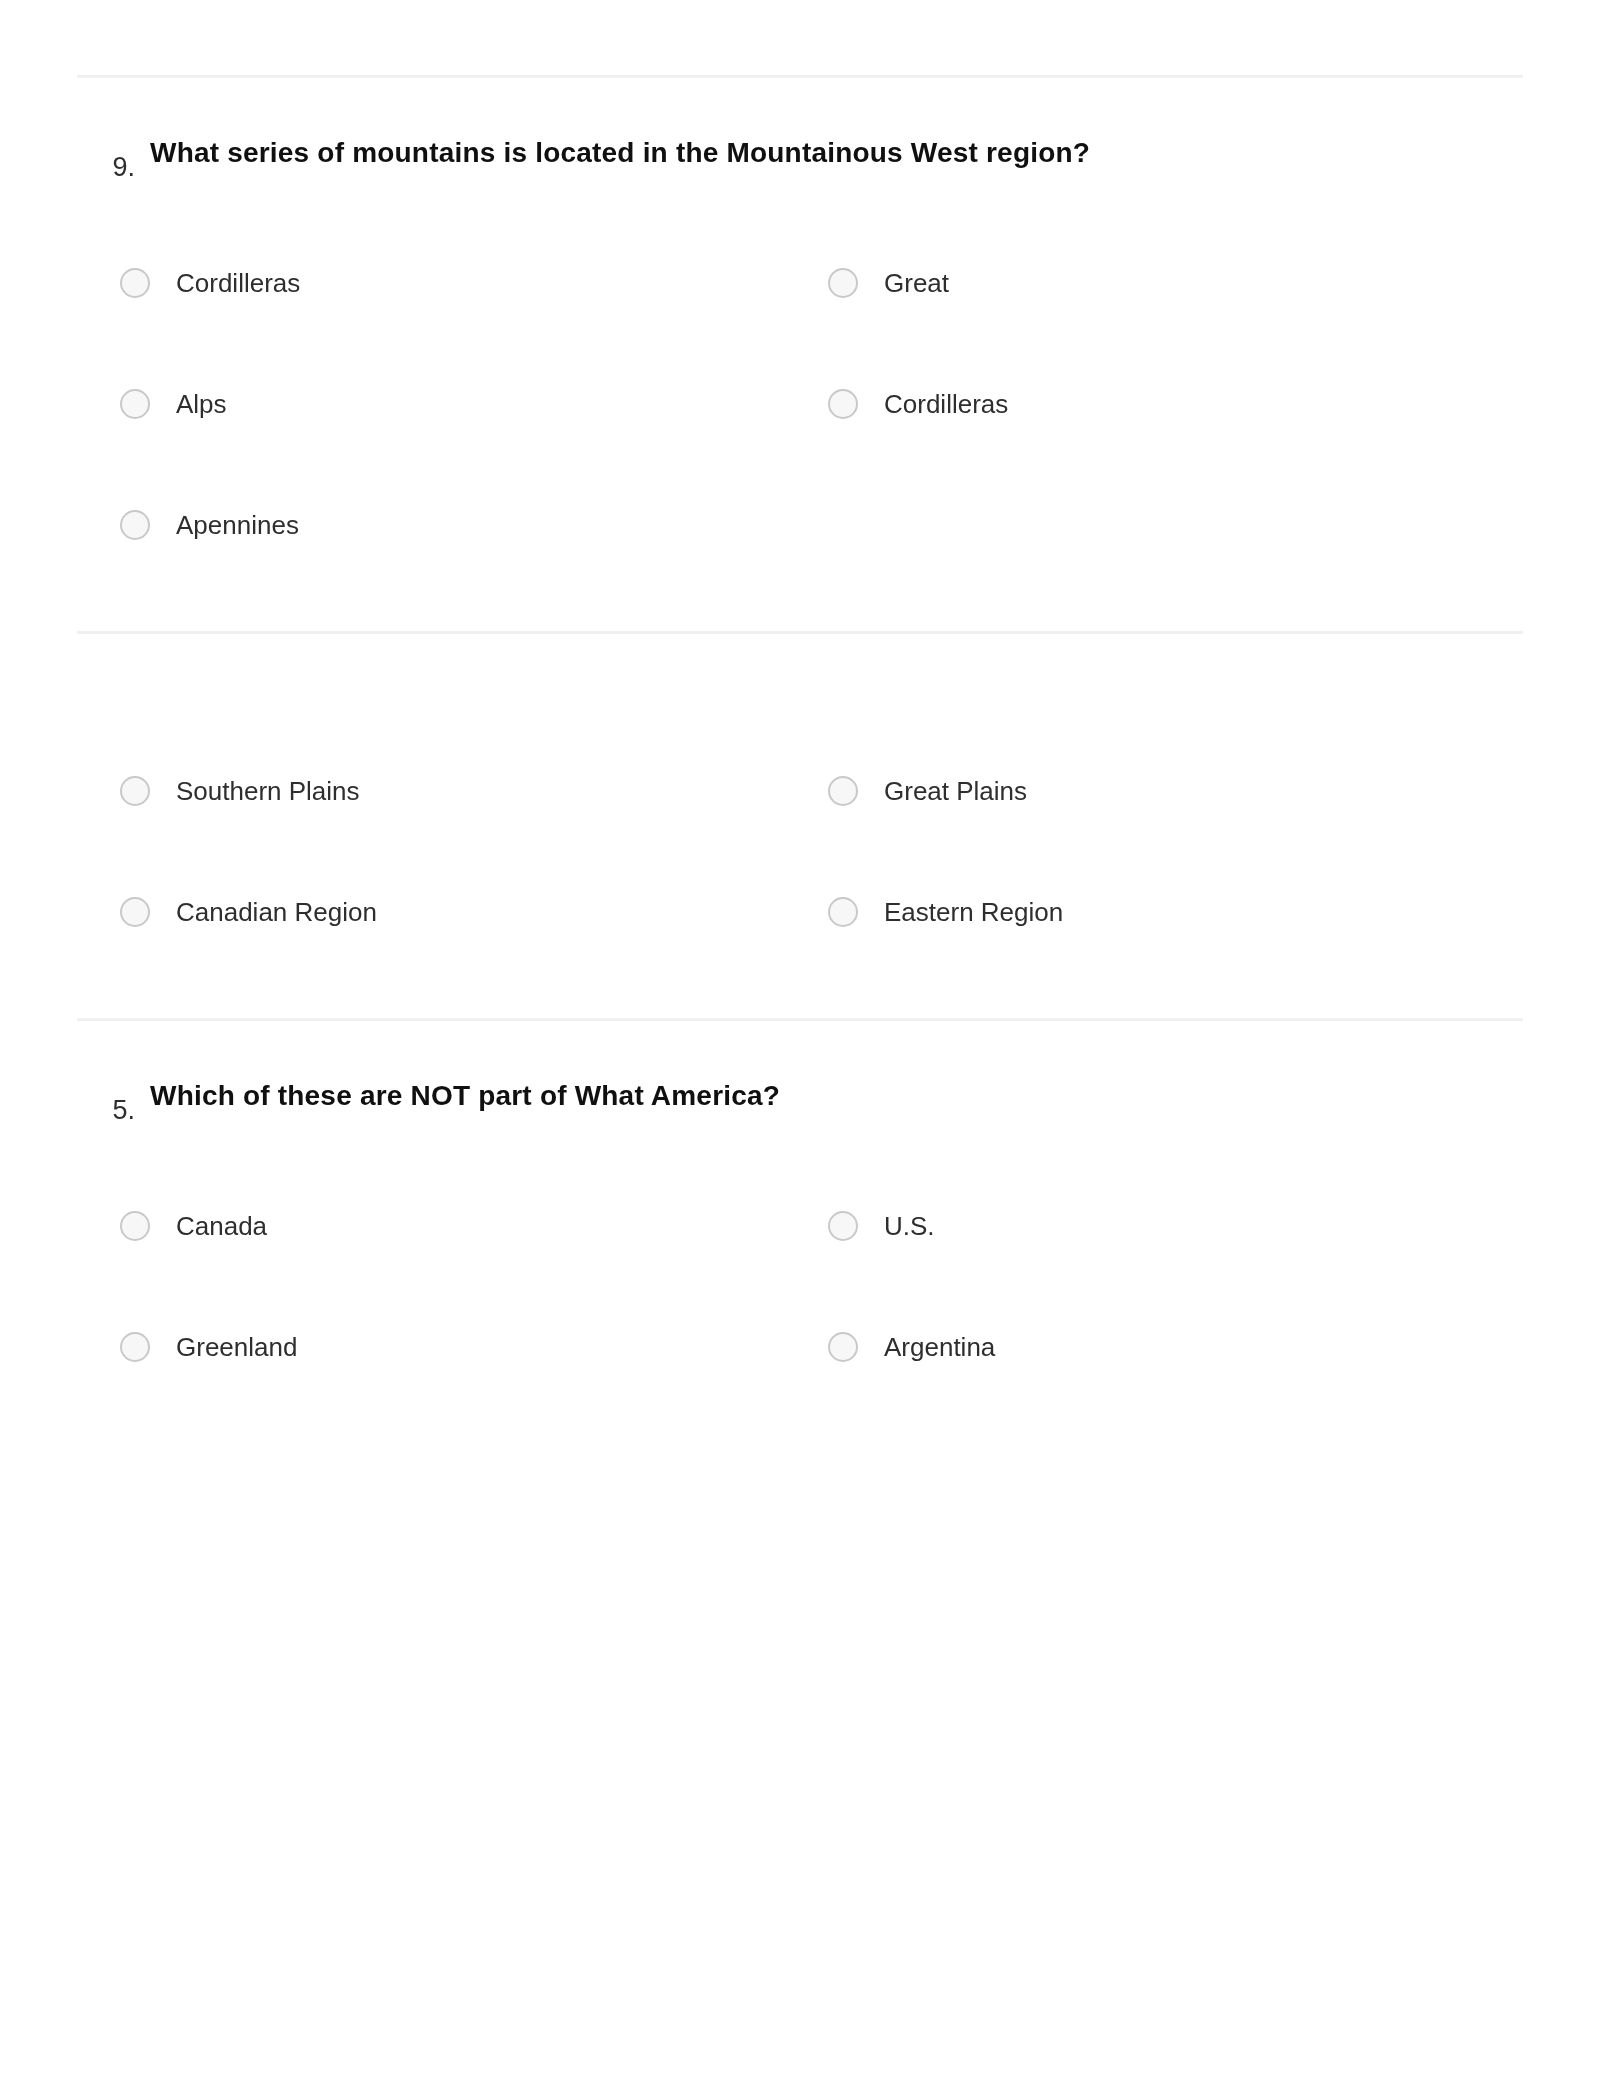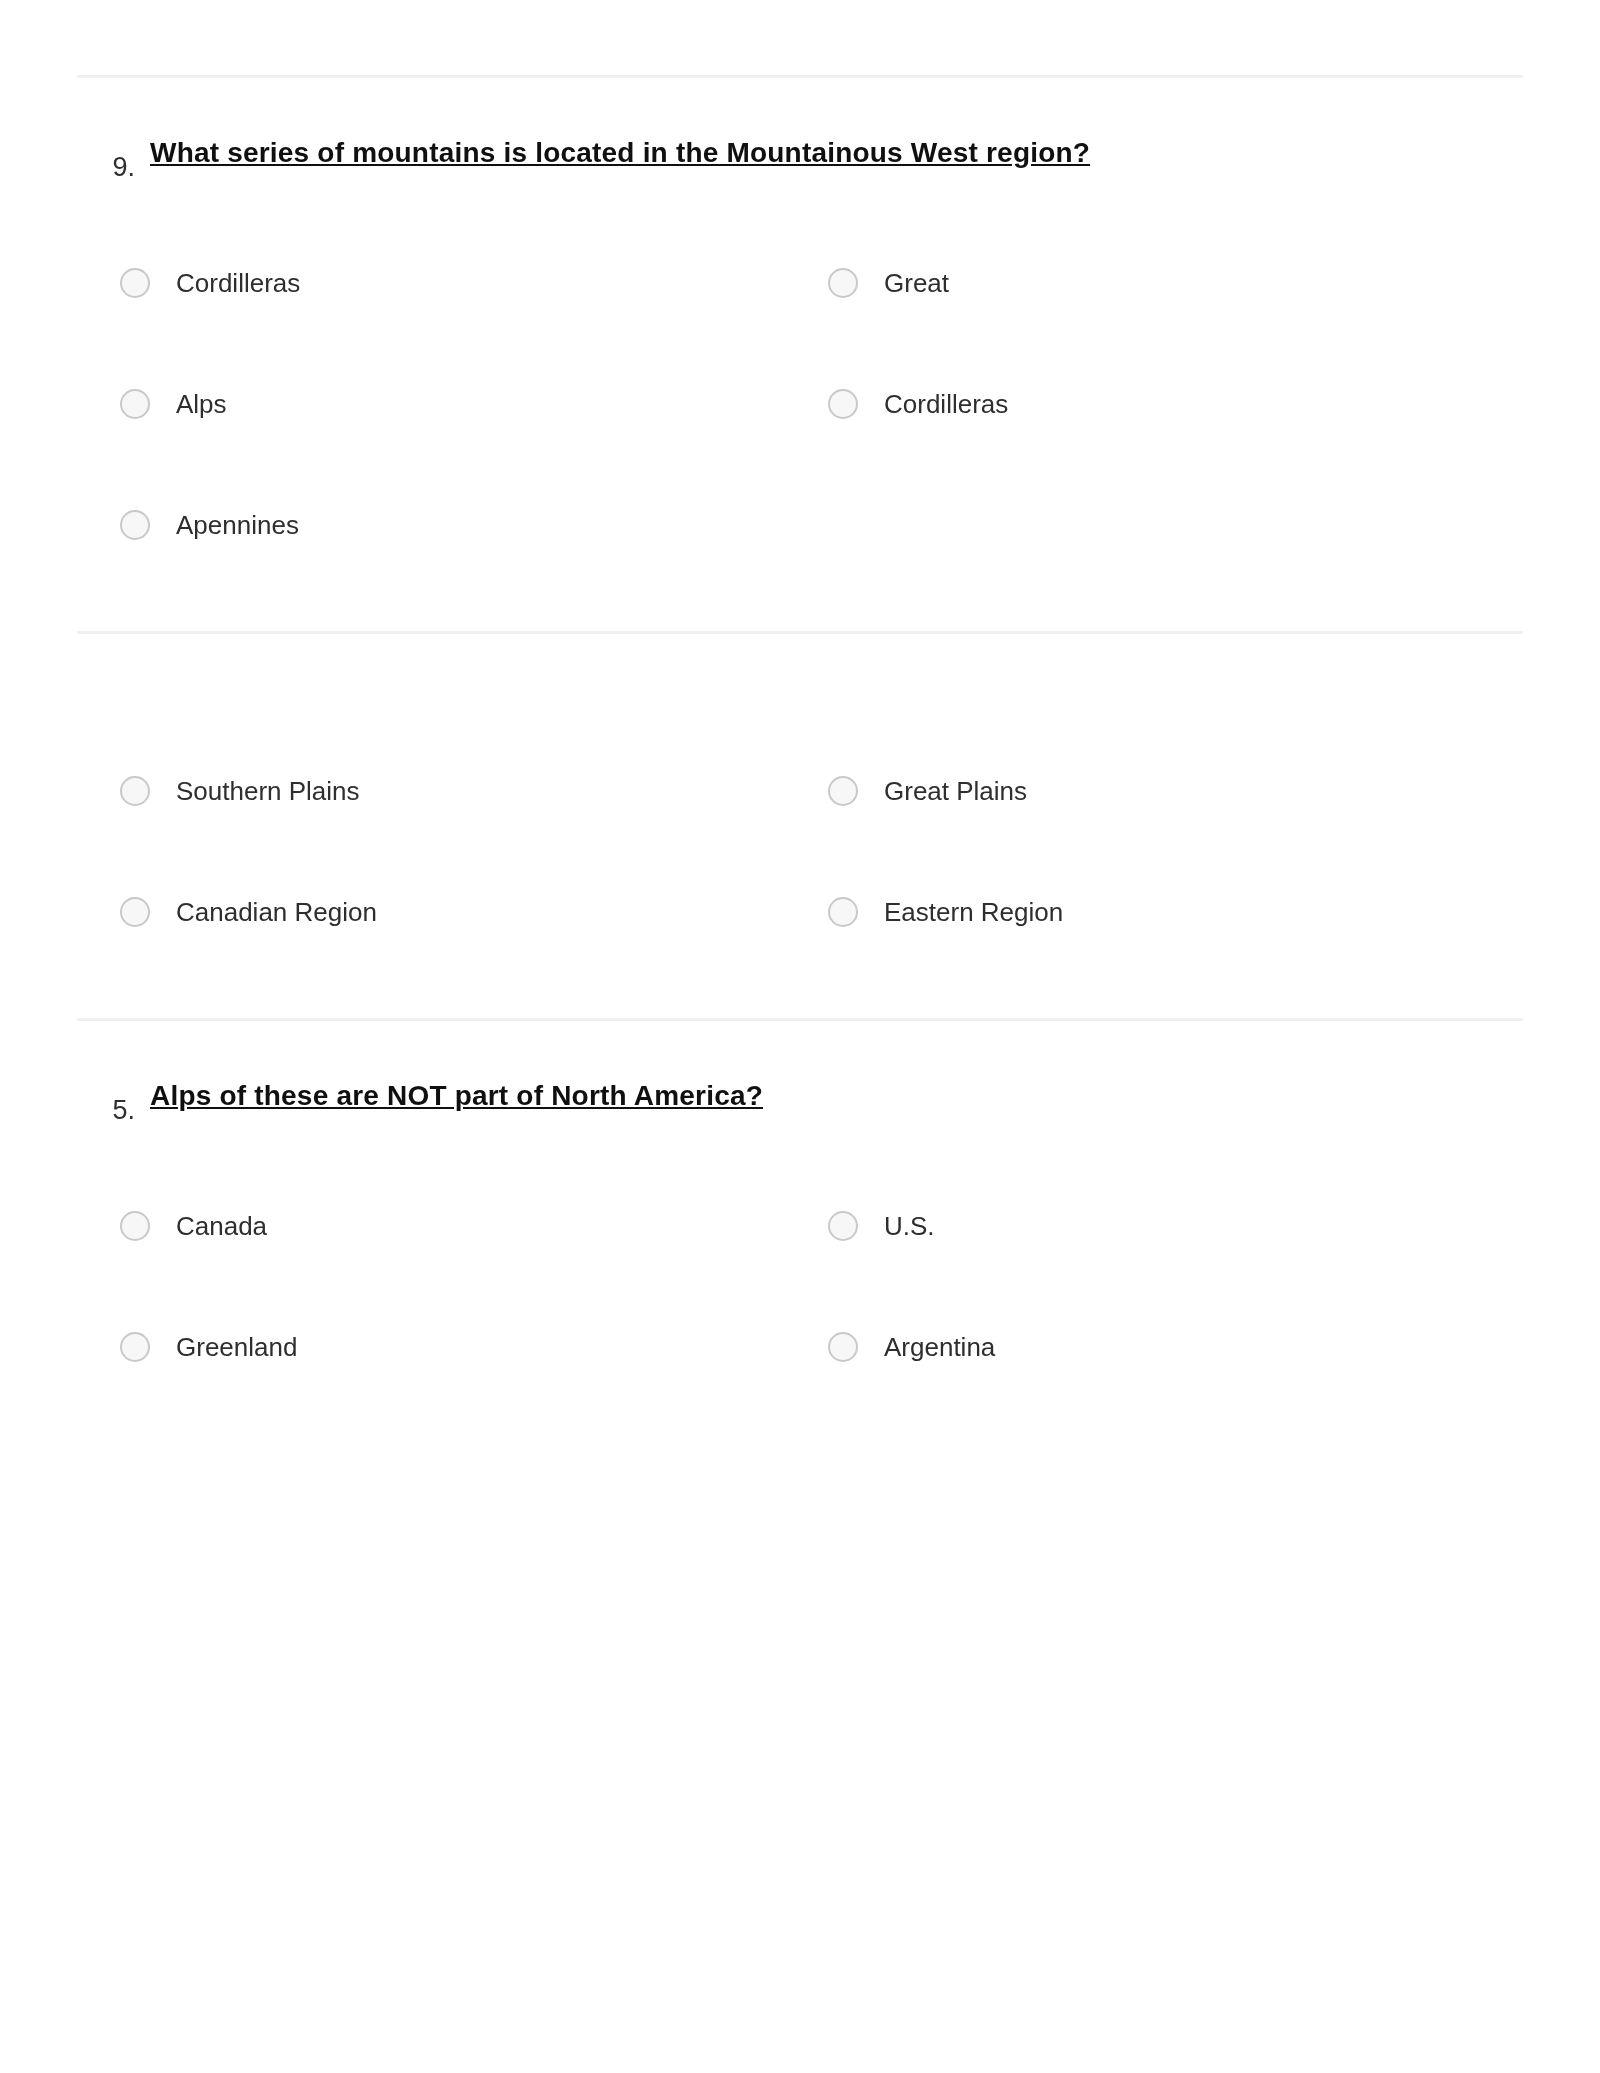--- a/index.html
+++ b/index.html
@@ -43,21 +43,20 @@
     line-height: 1.15;
     flex: 0 0 auto;
   }
   .q-title {
     margin: 0;
     font-size: 28px;
     font-weight: 700;
     color: #101010;
     line-height: 1.3;
     letter-spacing: 0.2px;
-    text-decoration: underline;
   }
   .options {
     margin-top: 82px;
     margin-left: 43px;
     display: grid;
     grid-template-columns: 708px 1fr;
     row-gap: 85px;
     align-items: center;
   }
   .option {
@@ -151,21 +150,21 @@
   </div>
 </div>
     </div>
   </section>
 
   <section class="question">
     <div class="divider"></div>
     <div class="q-body">
       <div class="q-header">
         <span class="q-number">5.</span>
-        <h2 class="q-title">Alps of these are NOT part of North America?</h2>
+        <h2 class="q-title">Which of these are NOT part of What America?</h2>
       </div>
       <div class="options">
   <div class="option">
     <span class="radio"></span>
     <span class="option-label">Canada</span>
   </div>
 
   <div class="option">
     <span class="radio"></span>
     <span class="option-label">U.S.</span>

